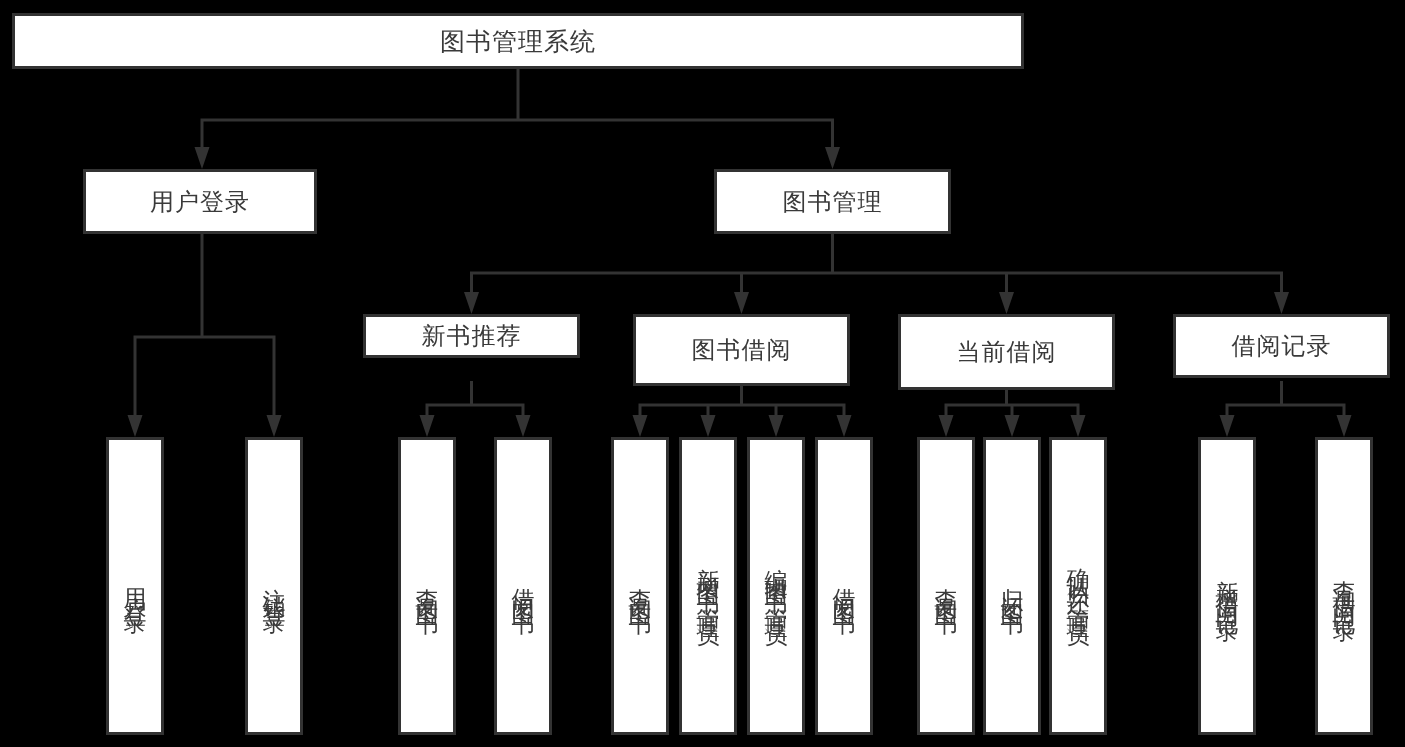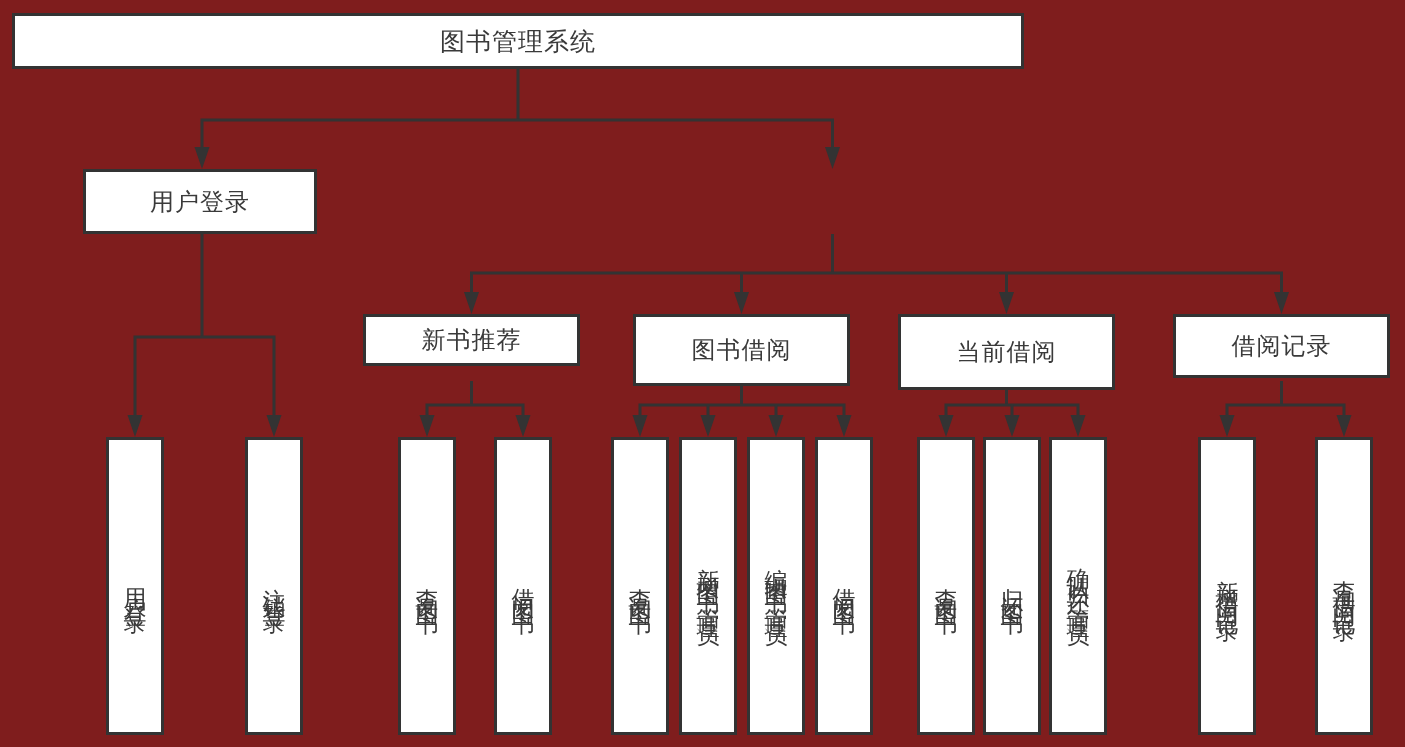--- a/index.html
+++ b/index.html
@@ -5,21 +5,21 @@
   html, body {
     margin: 0;
     padding: 0;
     background: #ffffff;
     font-family: "Liberation Sans", sans-serif;
   }
   .canvas {
     position: relative;
     width: 1405px;
     height: 747px;
-    background: #7f1d1d;
+    background: #000000;
     overflow: hidden;
   }
   .connectors {
     position: absolute;
     left: 0;
     top: 0;
     width: 1405px;
     height: 747px;
     pointer-events: none;
   }
@@ -60,21 +60,21 @@
     top: 713px;
     font-size: 21px;
     letter-spacing: 1px;
     color: #a9a9a9;
     white-space: nowrap;
   }
   
   #b-login   { left: 83px;  top: 169px; width: 234px; height: 65px; }
   #b-mgmt    { left: 714px; top: 169px; width: 237px; height: 65px; }
   
-  #b-newrec  { left: 363px;  top: 314px; width: 217px; height: 52px; text-align: center; }
+  #b-newrec  { left: 363px;  top: 314px; width: 217px; height: 44px; text-align: center; }
   #b-borrow  { left: 633px;  top: 314px; width: 217px; height: 72px; }
   #b-current { left: 898px;  top: 314px; width: 217px; height: 76px; }
   #b-records { left: 1173px; top: 314px; width: 217px; height: 64px; }
   
   #lf-0  { left: 106px;  }
   #lf-1  { left: 245px;  }
   #lf-2  { left: 398px;  }
   #lf-3  { left: 494px;  }
   #lf-4  { left: 611px;  }
   #lf-5  { left: 679px;  }
@@ -138,20 +138,21 @@
       M938.5 415L953.5 415L946 437Z
       M1004.5 415L1019.5 415L1012 437Z
       M1070.5 415L1085.5 415L1078 437Z
       M1219.5 415L1234.5 415L1227 437Z
       M1336.5 415L1351.5 415L1344 437Z"></path>
   </svg>
 
   <div class="box hbox root-box">图书管理系统</div>
 
   <div class="box hbox" id="b-login">用户登录</div>
+  <div class="box hbox" id="b-mgmt">图书管理</div>
 
   <div class="box hbox" id="b-newrec">新书推荐</div>
   <div class="box hbox" id="b-borrow">图书借阅</div>
   <div class="box hbox" id="b-current">当前借阅</div>
   <div class="box hbox" id="b-records">借阅记录</div>
 
   <div class="box leaf" id="lf-0">
     <span class="vtext">用户登录</span>
   </div>
   <div class="box leaf" id="lf-1">

